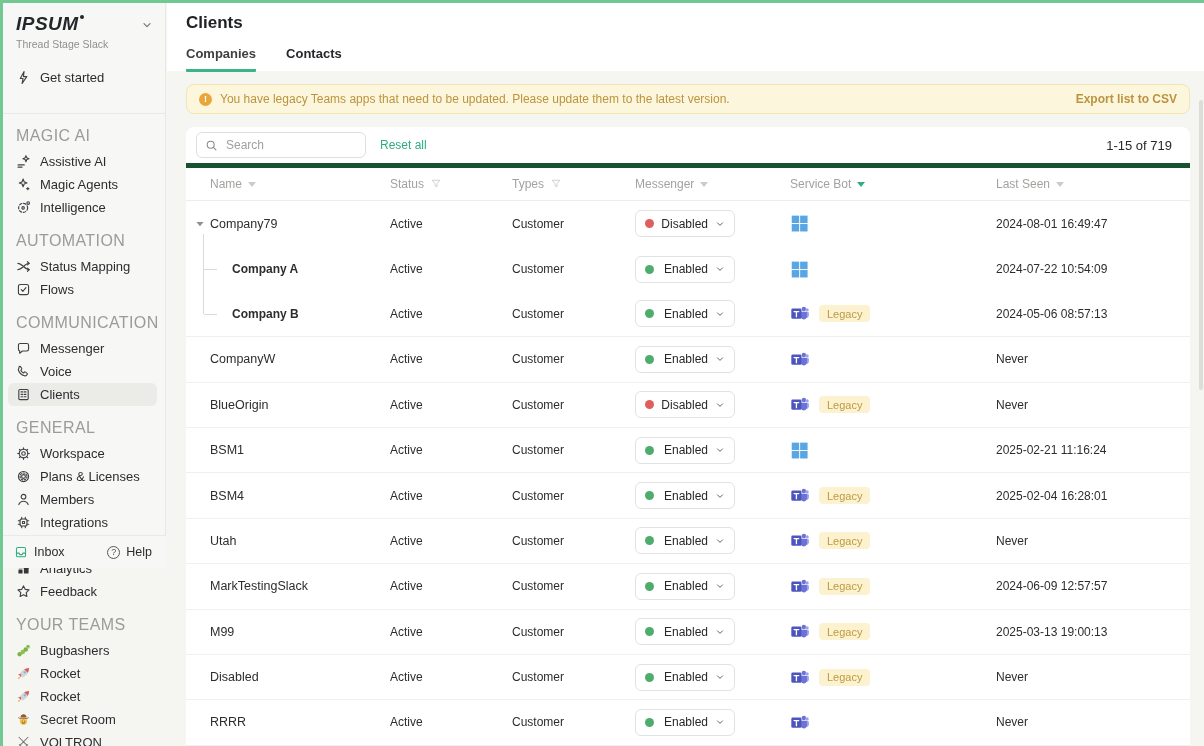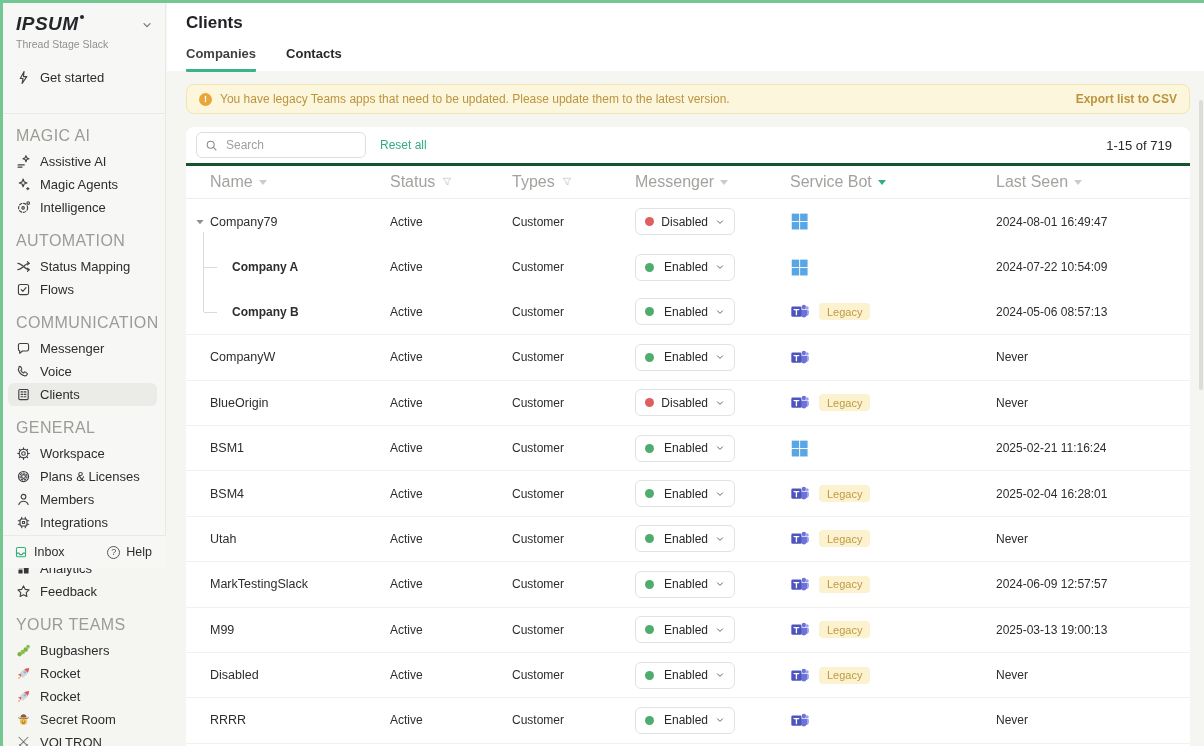--- a/index.html
+++ b/index.html
@@ -52,21 +52,21 @@
   .search{width:170px;height:26px;border:1px solid #dededb;border-radius:6px;background:#fff;
     display:flex;align-items:center;gap:6px;padding:0 8px;box-sizing:border-box;}
   .search .ic{width:13px;height:13px;}
   .search input{border:none;outline:none;flex:1;font-size:12px;font-family:"Liberation Sans",sans-serif;
     color:#26282b;background:transparent;min-width:0;}
   .search input::placeholder{color:#a0a09d;}
   .reset-link{font-size:12px;color:#2fae7e;cursor:pointer;text-decoration:none;font-weight:500;}
   .pagination{margin-left:auto;font-size:13px;color:#26282b;padding-right:8px;}
 
   .grid-cols{display:grid;grid-template-columns:194px 122px 123px 155px 206px 1fr;align-items:center;padding:0 10px;}
-  .thead{height:32px;border-top:3px solid #14532d;border-bottom:1px solid #ededea;font-size:16px;color:#a2a29f;}
+  .thead{height:32px;border-top:5px solid #14532d;border-bottom:1px solid #ededea;font-size:12px;color:#a2a29f;}
   .th{display:flex;align-items:center;gap:6px;}
   .th.name{padding-left:14px;}
   .sort-tri{width:0;height:0;border-left:4px solid transparent;border-right:4px solid transparent;
     border-top:5px solid #cbcbc8;display:inline-block;}
   .sort-tri.active{border-top-color:#2fae7e;}
   .funnel{width:12px;height:12px;}
 
   .tbody{position:relative;}
   .trow{height:45.4px;border-bottom:1px solid #f0f0ed;font-size:12px;color:#2b2d2f;box-sizing:border-box;cursor:pointer;}
   .trow.no-border{border-bottom:none;}

